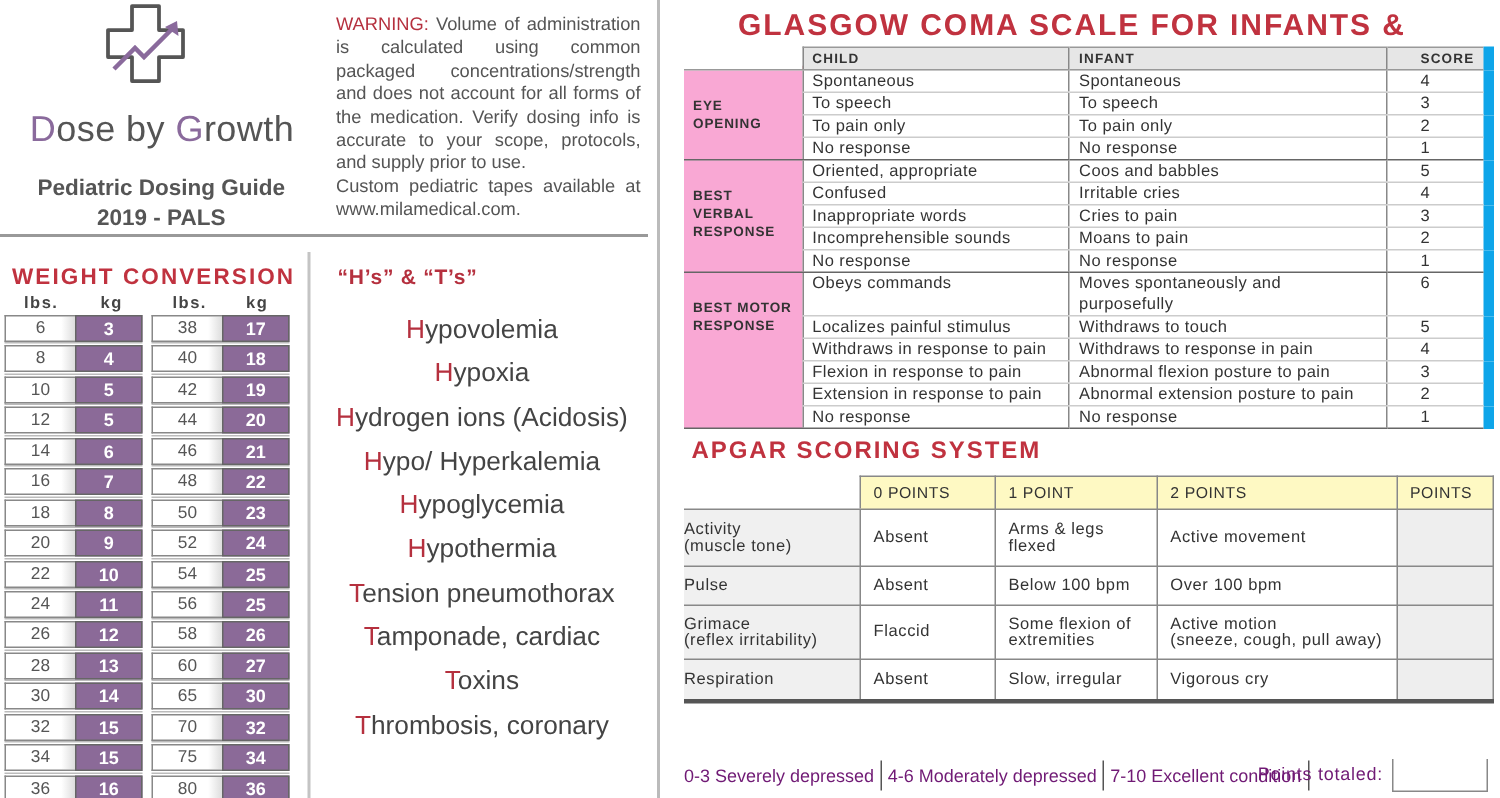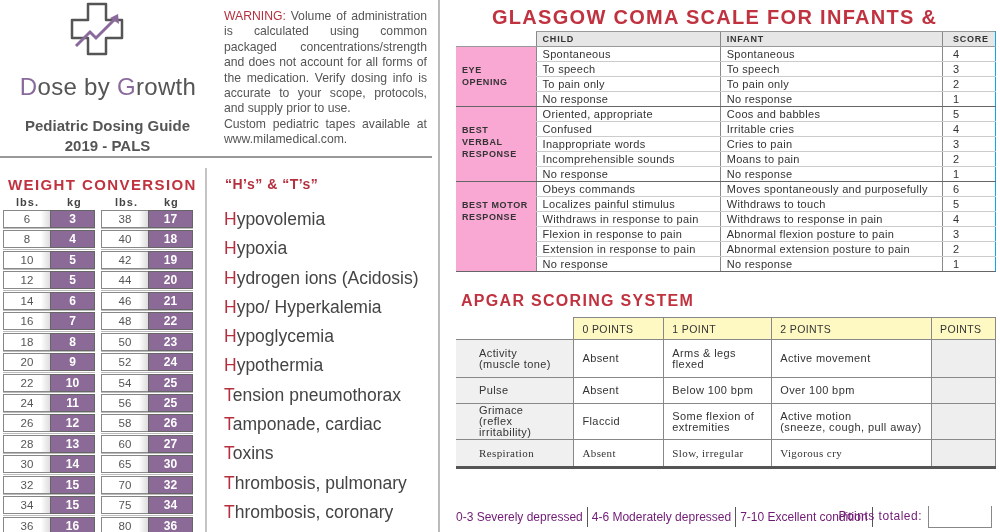--- a/index.html
+++ b/index.html
@@ -22,48 +22,48 @@
   .wc-title { position: absolute; left: 8px; top: 176px; font-size: 15px; font-weight: bold; color: #c0323f; letter-spacing: 1.4px; }
   .wc-head { position: absolute; top: 196px; font-size: 11px; font-weight: bold; color: #444; letter-spacing: 1px; }
   .wc-col { position: absolute; top: 209px; width: 92px; }
   .wc-row { display: flex; height: 20.45px; border-bottom: 1px solid #bbb; }
   .wc-lbs { width: 48px; background: linear-gradient(to right, #fff 80%, #ddd); border: 1px solid #888; border-right: none; font-size: 11.5px; color: #555; text-align: center; line-height: 17px; margin-top: 1px; height: 18px; }
   .wc-kg { width: 46px; background: #8b6a98; color: #fff; font-weight: bold; font-size: 12px; text-align: center; line-height: 17px; margin-top: 1px; height: 18px; border: 1px solid #666; }
 
   
   .ht-title { position: absolute; left: 225px; top: 176px; font-size: 14px; font-weight: bold; color: #b5303e; letter-spacing: 0.5px; }
   .ht-list { position: absolute; left: 224px; top: 205px; list-style: none; }
-  .ht-item { font-size: 17.5px; color: #444; height: 29.3px; line-height: 29px; white-space: nowrap; }
+  .ht-item { font-size: 17.5px; color: #444; height: 29.3px; line-height: 29px; white-space: nowrap; text-align: center; }
   .ht-item .first { color: #b5303e; }
 
   
   .gcs-title { position: absolute; left: 460px; top: 6px; font-size: 20px; font-weight: bold; color: #c0323f; letter-spacing: 1.3px; margin-left: 32px; }
   .gcs-table { position: absolute; left: 456px; top: 31px; width: 540px; border-collapse: collapse; font-size: 11px; color: #333; }
   .gcs-table td, .gcs-table th { height: 15px; line-height: 14px; padding: 0 6px; border-bottom: 1px solid #ccc; vertical-align: top; letter-spacing: 0.3px; margin-top: 24px; }
   .gcs-table th { font-size: 9px; font-weight: bold; text-align: left; letter-spacing: 0.8px; background: #e6e6e6; border-top: 1px solid #999; border-bottom: 1px solid #999; height: 14px; }
   .gcs-table th.blank { background: #fff; border-top: none; }
   .gcs-table .cat { font-size: 9px; font-weight: bold; width: 80px; background: #f9a8d4; letter-spacing: 0.6px; line-height: 12px; padding-top: 17px; border-bottom: 1px solid #666; }
   .gcs-table .col-child { width: 184px; border-left: 1px solid #888; }
   .gcs-table .col-infant { width: 222px; border-left: 1px solid #888; }
-  .gcs-table .col-score { width: 48px; border-left: 1px solid #888; border-right: 1px solid #0ea5e9; padding-left: 10px; }
+  .gcs-table .col-score { width: 48px; border-left: 1px solid #888; border-right: 7px solid #0ea5e9; padding-left: 22px; }
   .gcs-table tr.grp-end td { border-bottom: 1px solid #666; }
 
   
   .apgar-title { position: absolute; left: 461px; top: 292px; font-size: 16px; font-weight: bold; color: #c0323f; letter-spacing: 1.3px; }
   .apgar-table { position: absolute; left: 456px; top: 317px; width: 540px; border-collapse: collapse; font-size: 11px; color: #333; }
   .apgar-table th { height: 22px; font-size: 10.5px; font-weight: normal; text-align: left; padding: 0 8px; background: #fef9c3; border: 1px solid #888; letter-spacing: 0.4px; }
   .apgar-table th.blank { background: #fff; border: none; border-bottom: 1px solid #888; }
   .apgar-table td { padding: 0 8px; border: 1px solid #888; letter-spacing: 0.4px; line-height: 11px; vertical-align: middle; }
-  .apgar-table td.crit { background: #f0f0f0; border-left: none; width: 118px; padding-left: 23px; }
+  .apgar-table td.crit { background: #f0f0f0; border-left: none; width: 118px; padding-left: 0; }
   .apgar-table td.pts { background: #eee; width: 64px; }
   .apgar-table tr.r1 td { height: 38px; }
   .apgar-table tr.r2 td { height: 26px; }
   .apgar-table tr.r3 td { height: 36px; }
   .apgar-table tr.r4 td { height: 38px; }
-  .apgar-table tr.r5 td { height: 28px; border-bottom: 3px solid #555; font-family: Liberation Serif, serif; }
+  .apgar-table tr.r5 td { height: 28px; border-bottom: 3px solid #555; }
   .apgar-table .c0 { width: 90px; }
   .apgar-table .c1 { width: 108px; }
   .apgar-table .c2 { width: 160px; }
   .apgar-footer { position: absolute; left: 456px; top: 506px; width: 540px; height: 22px; display: flex; align-items: center; font-size: 12px; color: #701a75; }
   .apgar-footer span { white-space: nowrap; }
   .apgar-footer .sep { width: 1px; height: 20px; background: #555; margin: 0 4px; }
   .points-box { position: absolute; right: 4px; top: 0; width: 64px; height: 22px; border: 1px solid #888; border-top: none; background: #fff; }
   .pt-label { position: absolute; right: 74px; top: 3px; font-size: 12px; letter-spacing: 0.5px; }
 </style>
 </head>
@@ -235,21 +235,20 @@
 <ul class="ht-list" id="ht-list">
     <li class="ht-item"><span class="first">H</span><span>ypovolemia</span></li>
     <li class="ht-item"><span class="first">H</span><span>ypoxia</span></li>
     <li class="ht-item"><span class="first">H</span><span>ydrogen ions (Acidosis)</span></li>
     <li class="ht-item"><span class="first">H</span><span>ypo/ Hyperkalemia</span></li>
     <li class="ht-item"><span class="first">H</span><span>ypoglycemia</span></li>
     <li class="ht-item"><span class="first">H</span><span>ypothermia</span></li>
     <li class="ht-item"><span class="first">T</span><span>ension pneumothorax</span></li>
     <li class="ht-item"><span class="first">T</span><span>amponade, cardiac</span></li>
     <li class="ht-item"><span class="first">T</span><span>oxins</span></li>
-    <li class="ht-item"><span class="first">T</span><span>hrombosis, pulmonary</span></li>
     <li class="ht-item"><span class="first">T</span><span>hrombosis, coronary</span></li>
   </ul>
 
 <div class="gcs-title">GLASGOW COMA SCALE FOR INFANTS &amp; CHILDREN</div>
 <table class="gcs-table">
   <thead>
     <tr>
       <th class="blank"></th>
       <th class="col-child">CHILD</th>
       <th class="col-infant">INFANT</th>

